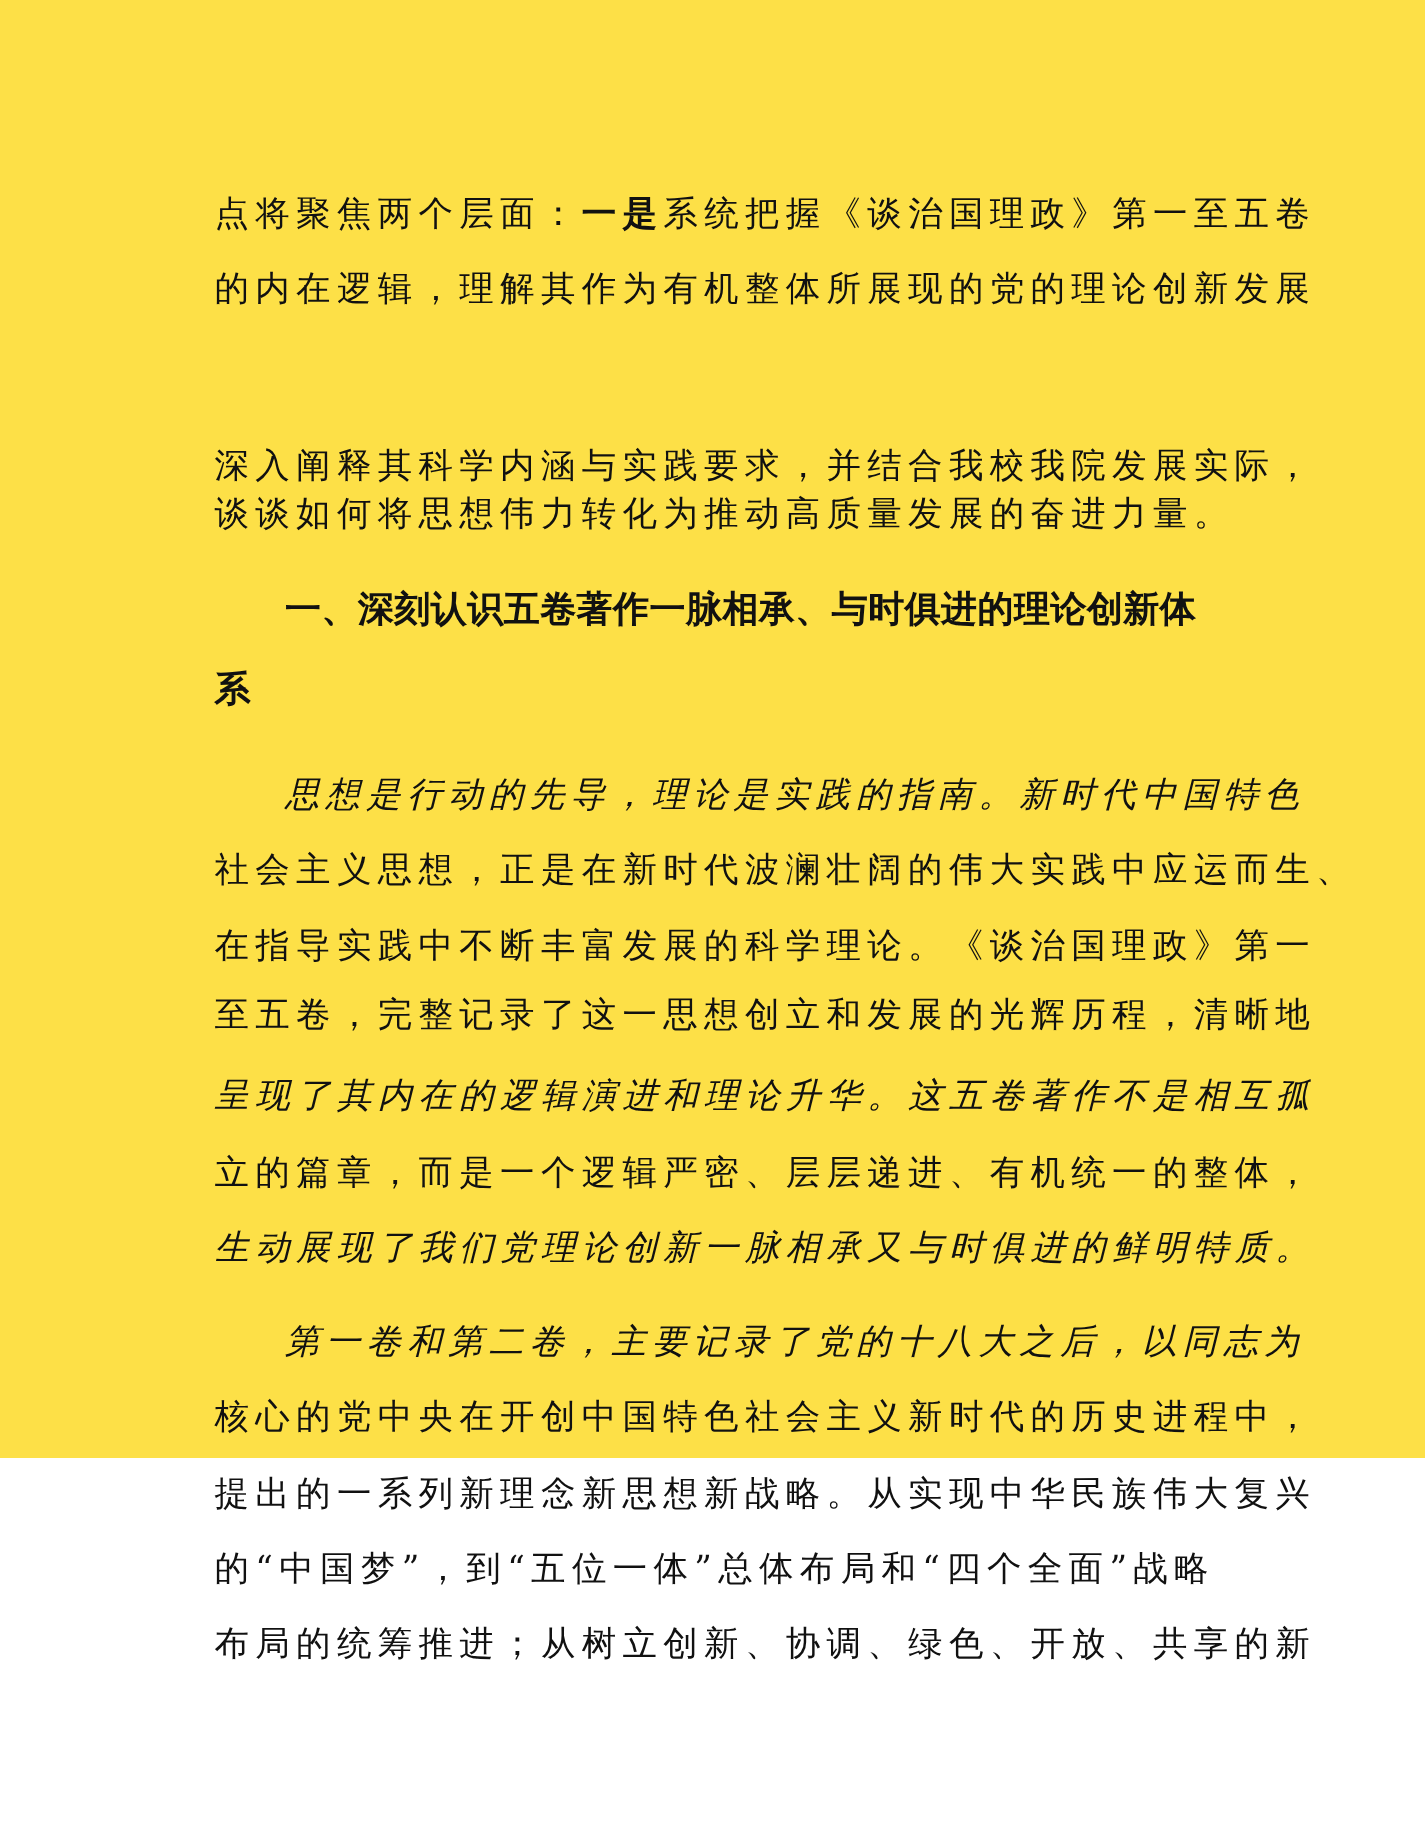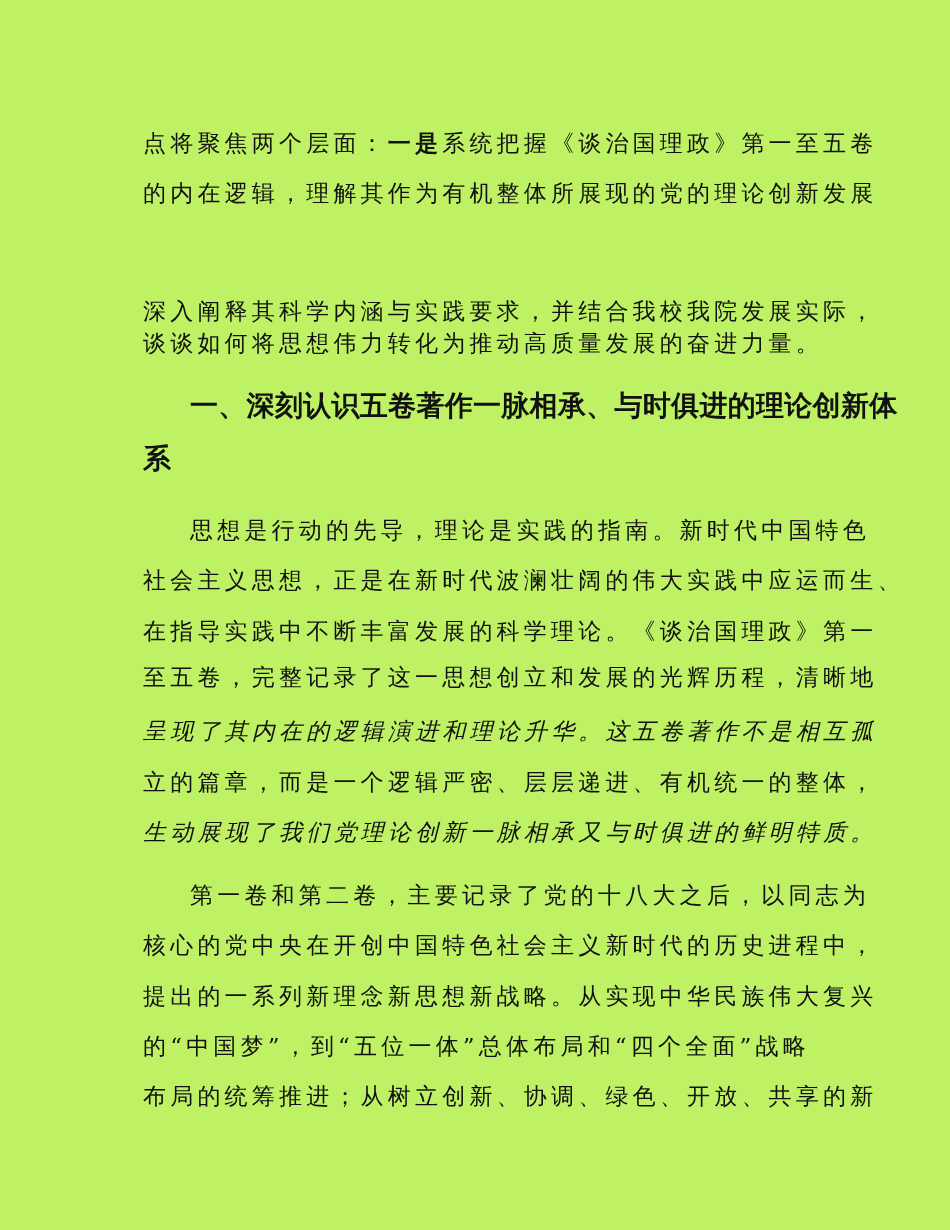--- a/index.html
+++ b/index.html
@@ -1,22 +1,22 @@
 <!DOCTYPE html>
 <html><head>
 <meta charset="utf-8">
 <style>
   html, body { margin: 0; padding: 0; background: #ffffff; }
   body { width: 950px; height: 1230px; position: relative; overflow: hidden;
          font-family: "DejaVu Serif", "Liberation Serif", serif; color: #111; }
-  .page { position: absolute; left: 0; top: 0; width: 950px; height: 1230px; background: #bef264; }
+  .page { position: absolute; left: 0; top: 0; width: 950px; height: 972px; background: #fde047; }
   .line { position: absolute; left: 143px; width: 680px; height: 36px; line-height: 36px;
           font-size: 23px; white-space: nowrap; letter-spacing: 4.2px; }
-  .line.indent { left: 190px; width: 633px; }
-  .heading { position: absolute; left: 190px; height: 40px; line-height: 40px; font-size: 28px;
+  .line.indent { left: 190px; width: 633px; font-style: italic; }
+  .heading { position: absolute; left: 190px; height: 40px; line-height: 40px; font-size: 24px;
              font-weight: bold; white-space: nowrap; letter-spacing: 0.3px;
              font-family: "DejaVu Sans", "Liberation Sans", sans-serif; }
   .heading.cont { left: 143px; }
   b { font-family: "DejaVu Sans", "Liberation Sans", sans-serif; font-weight: bold; }
 </style>
 </head>
 <body>
 
 <div class="page">
 

